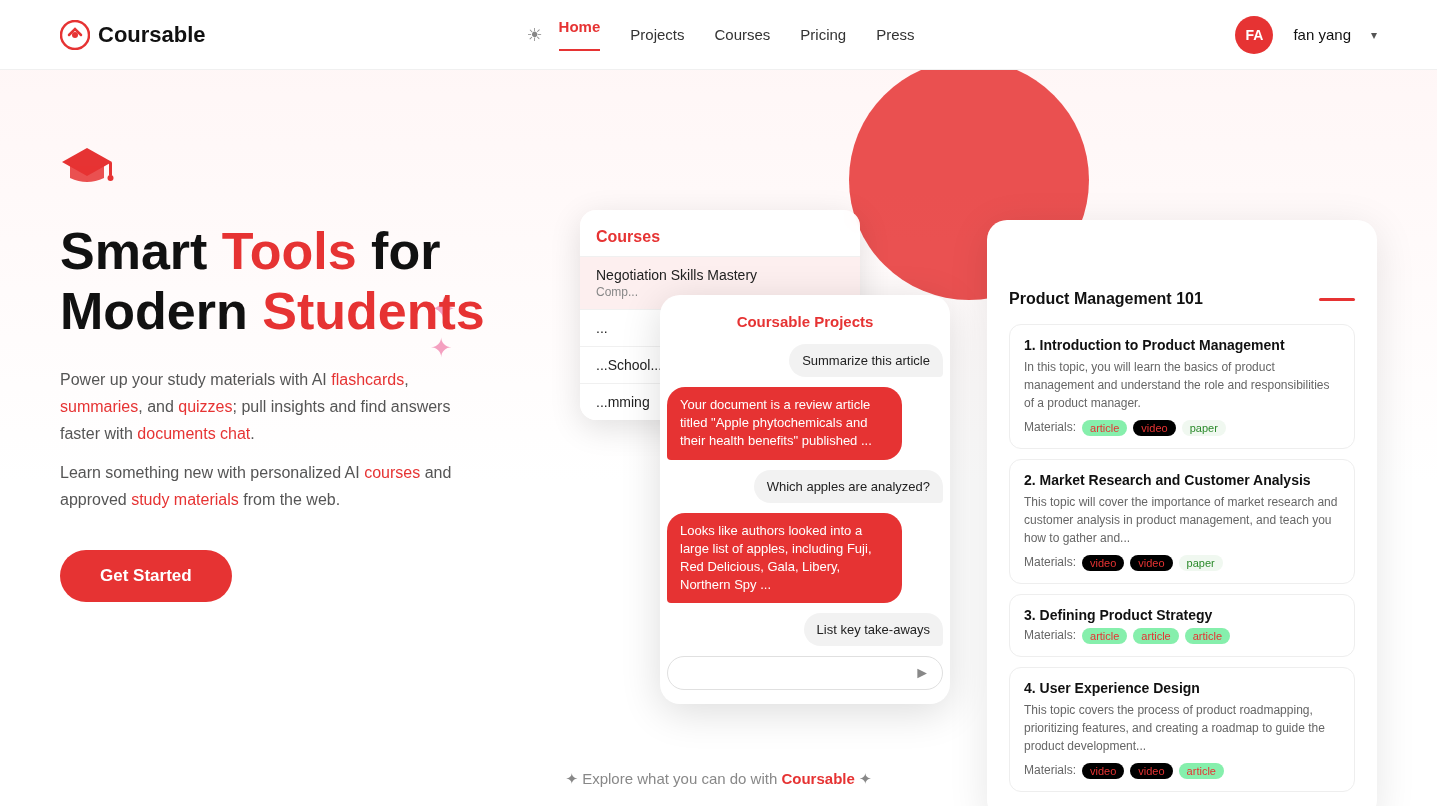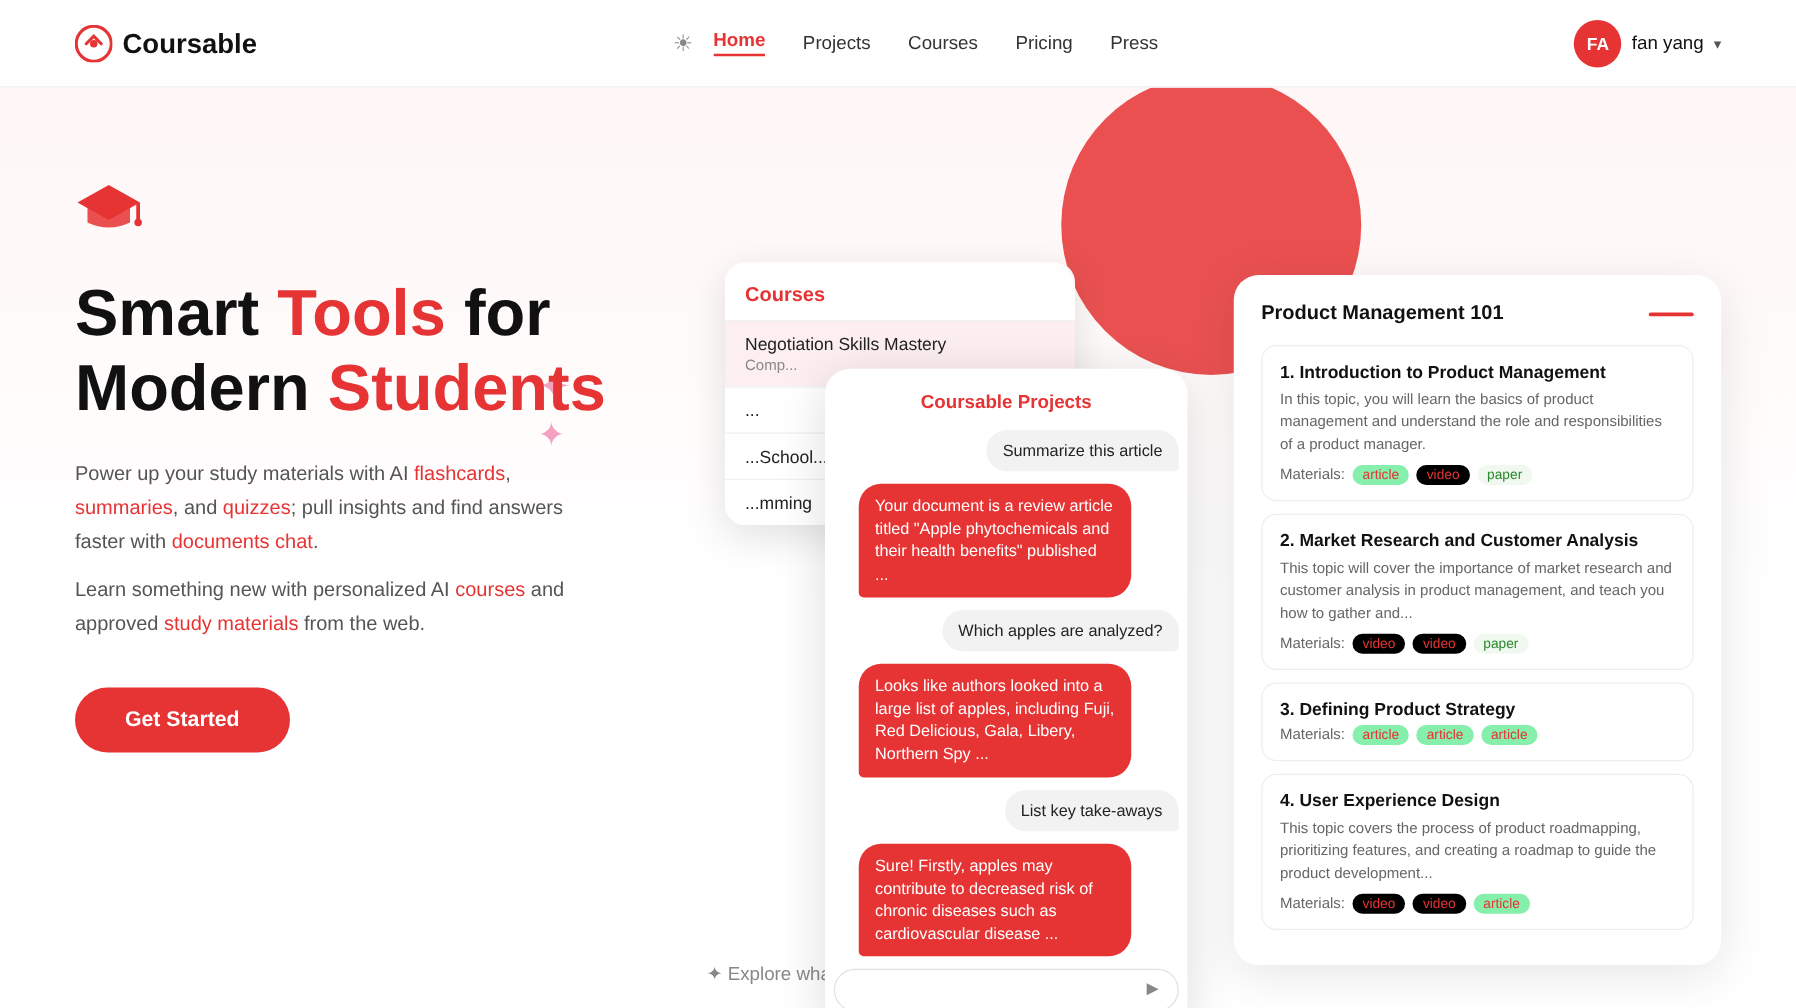--- a/index.html
+++ b/index.html
@@ -54,26 +54,26 @@
     .nav-link {
       font-size: 15px;
       color: #333;
       text-decoration: none;
       cursor: pointer;
     }
     .nav-link.active {
       color: #e63333;
       font-weight: 600;
       border-bottom: 2px solid #e63333;
-      padding-bottom: 2px;
+      padding-bottom: 14px;
     }
     .nav-user {
       display: flex;
       align-items: center;
-      gap: 8px;
+      gap: 20px;
       cursor: pointer;
     }
     .nav-avatar {
       width: 38px;
       height: 38px;
       border-radius: 50%;
       background: #e63333;
       color: white;
       font-weight: 700;
       font-size: 14px;
@@ -255,21 +255,20 @@
       border-radius: 18px 18px 4px 18px;
       padding: 9px 13px;
       font-size: 13px;
       color: #222;
       max-width: 80%;
     }
     .chat-bubble-left {
       display: flex;
       justify-content: flex-start;
       margin-bottom: 10px;
-      margin-left: 20px;
     }
     .chat-bubble-left .bubble {
       background: #e63333;
       border-radius: 18px 18px 18px 4px;
       padding: 9px 13px;
       font-size: 13px;
       color: white;
       max-width: 85%;
       line-height: 1.4;
     }
@@ -305,20 +304,21 @@
       border-radius: 20px;
       box-shadow: 0 8px 40px rgba(0,0,0,0.1);
       z-index: 15;
       padding: 22px 22px 18px;
     }
     .course-detail-header {
       display: flex;
       align-items: center;
       justify-content: space-between;
       margin-bottom: 16px;
+      margin-top: 48px;
     }
     .course-detail-title {
       font-size: 16px;
       font-weight: 700;
       color: #111;
     }
     .course-detail-line {
       width: 36px;
       height: 3px;
       background: #e63333;
@@ -468,23 +468,20 @@
       </div>
       <div class="chat-bubble-right">
         <div class="bubble">Which apples are analyzed?</div>
       </div>
       <div class="chat-bubble-left">
         <div class="bubble">Looks like authors looked into a large list of apples, including Fuji, Red Delicious, Gala, Libery, Northern Spy ...</div>
       </div>
       <div class="chat-bubble-right">
         <div class="bubble">List key take-aways</div>
       </div>
-      <div class="chat-bubble-left">
-        <div class="bubble">Sure! Firstly, apples may contribute to decreased risk of chronic diseases such as cardiovascular disease ...</div>
-      </div>
 
       <div class="chat-input-row">
         <input class="chat-input" type="text" placeholder="" style="">
         <span class="chat-send">►</span>
       </div>
     </div>
 
     <div class="course-detail-panel">
       <div class="course-detail-header">
         <span class="course-detail-title">Product Management 101</span>

